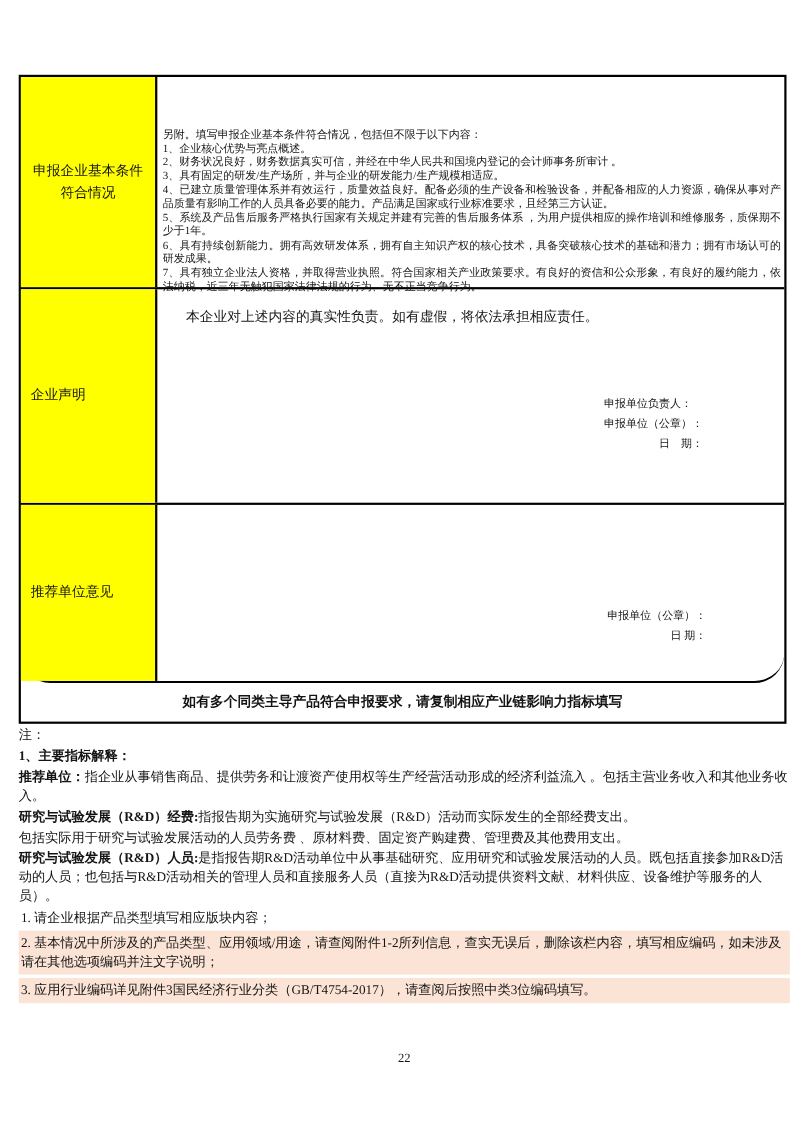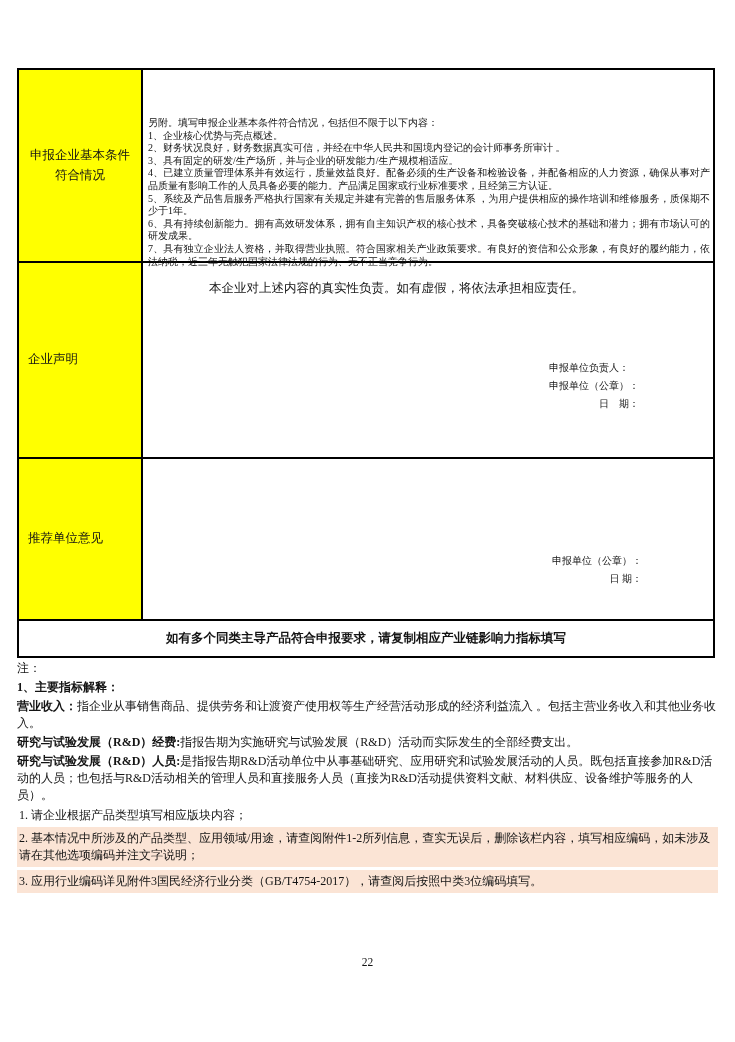--- a/index.html
+++ b/index.html
@@ -14,32 +14,32 @@
 
   
   .form-table{
     position:absolute;left:17px;top:68px;width:698px;
     border:2px solid #000;
   }
   .row{display:flex;border-bottom:2px solid #000;}
   .row:last-child{border-bottom:none;}
   .row1{height:193px;}
   .row2{height:196px;}
-  .row3{height:162px;}
+  .row3{height:162px;border-radius:27px;}
   .row4{height:35px;align-items:center;justify-content:center;}
   .label-cell{
     width:124px;min-width:124px;
     background:#ffff00;
     border-right:2px solid #000;
     display:flex;align-items:center;justify-content:flex-start;
     text-align:center;
     font-size:12.5px;line-height:1.55;
     padding:0 9px;
   }
-  .content-cell{flex:1;position:relative;padding-left:40px;}
+  .content-cell{flex:1;position:relative;}
   .content1{
     font-size:10px;line-height:12.6px;
     padding:23px 3px 0 5px;
     text-align:justify;
     margin-top:24px;
   }
   .content1 .line{margin:0;}
   .statement{
     font-size:12.5px;
     padding:17px 10px 0 26px;
@@ -128,23 +128,24 @@
     <div class="row row4 footer-row">
       <div>如有多个同类主导产品符合申报要求，请复制相应产业链影响力指标填写</div>
     </div>
 
   </div>
 
   <div class="notes">
     <p>注：</p>
     <p class="bold">1、主要指标解释：</p>
 
-    <p class="def"><b>营业收入：</b><span>指企业从事销售商品、提供劳务和让渡资产使用权等生产经营活动形成的经济利益流入 。包括主营业务收入和其他业务收入。</span></p>
+    <p class="def"><b>推荐单位：</b><span>指企业从事销售商品、提供劳务和让渡资产使用权等生产经营活动形成的经济利益流入 。包括主营业务收入和其他业务收入。</span></p>
 
     <p class="def"><b>研究与试验发展（R&amp;D）经费:</b><span>指报告期为实施研究与试验发展（R&amp;D）活动而实际发生的全部经费支出。</span></p>
+    <p class="def">包括实际用于研究与试验发展活动的人员劳务费 、原材料费、固定资产购建费、管理费及其他费用支出。</p>
 
     <p class="def"><b>研究与试验发展（R&amp;D）人员:</b><span>是指报告期R&amp;D活动单位中从事基础研究、应用研究和试验发展活动的人员。既包括直接参加R&amp;D活动的人员；也包括与R&amp;D活动相关的管理人员和直接服务人员（直接为R&amp;D活动提供资料文献、材料供应、设备维护等服务的人员）。</span></p>
 
     <p class="instr">1. 请企业根据产品类型填写相应版块内容；</p>
     <p class="instr hl">2. 基本情况中所涉及的产品类型、应用领域/用途，请查阅附件1-2所列信息，查实无误后，删除该栏内容，填写相应编码，如未涉及请在其他选项编码并注文字说明；</p>
     <p class="instr hl">3. 应用行业编码详见附件3国民经济行业分类（GB/T4754-2017），请查阅后按照中类3位编码填写。</p>
   </div>
 
   <div class="page-number">22</div>
 

